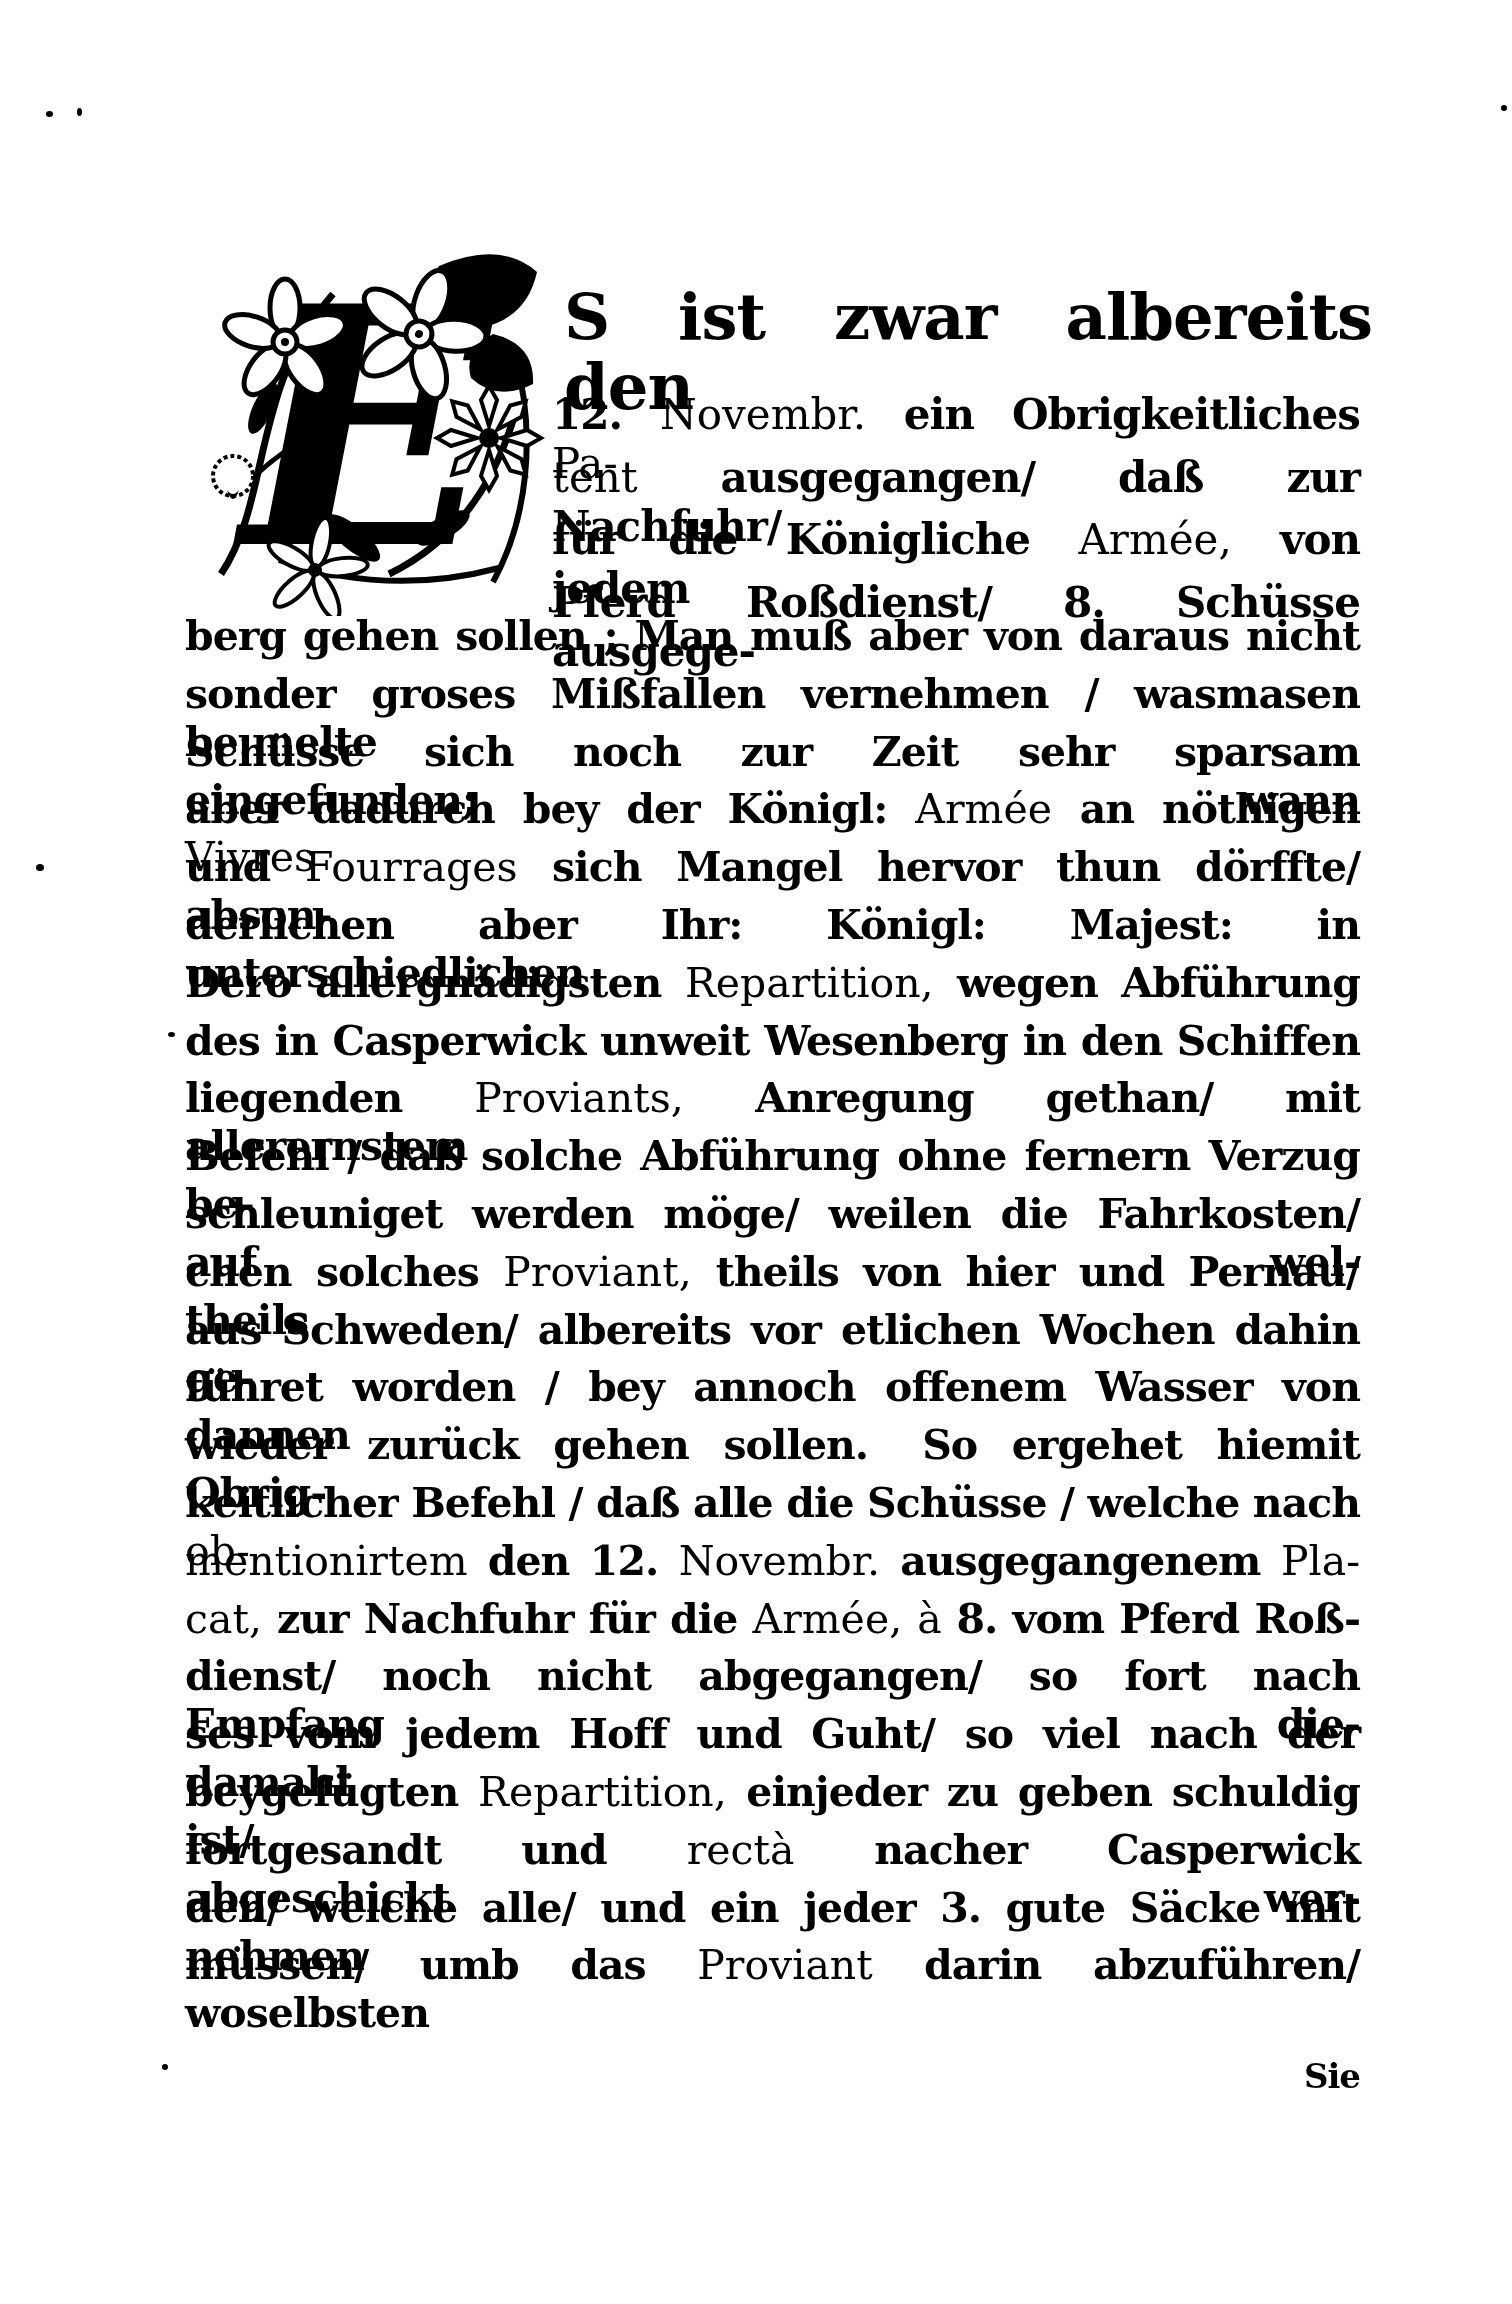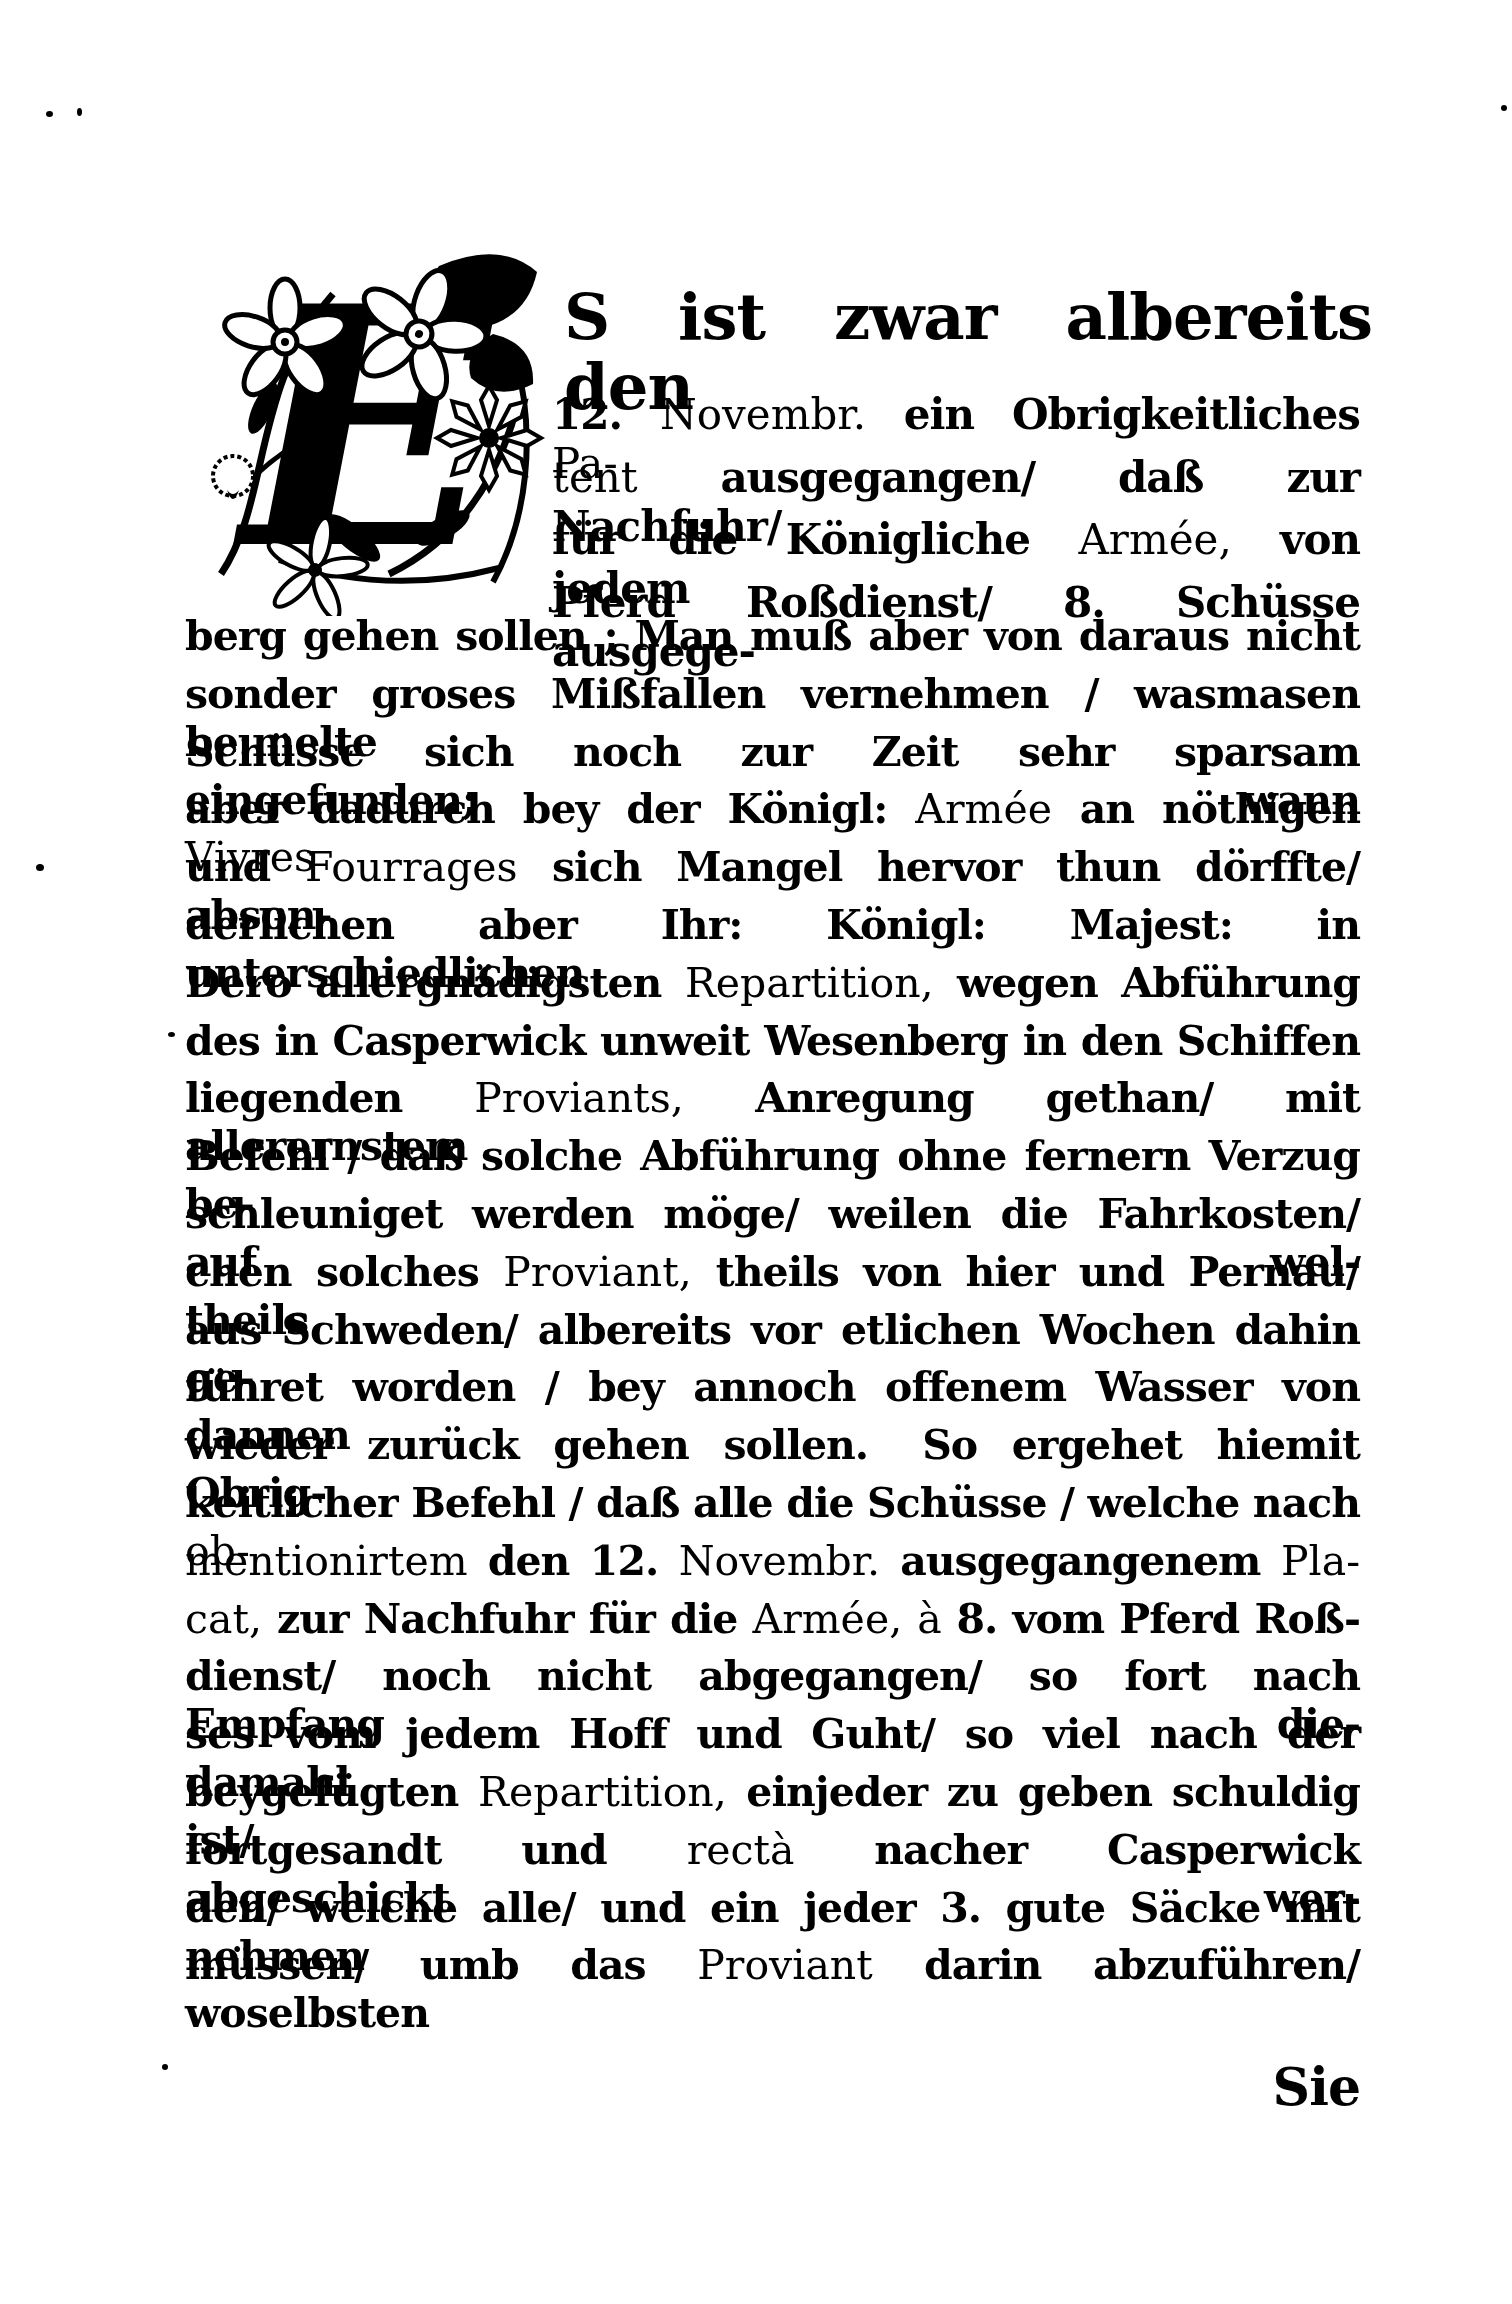--- a/index.html
+++ b/index.html
@@ -29,21 +29,21 @@
     font-size:42px;
   }
   #opening-lines .line{height:62.5px;}
   #body-lines{
     position:absolute;left:185px;top:612px;width:1175px;
     font-size:41px;
   }
   #body-lines .line{height:57.8px;}
   .catchword{
     position:absolute;left:1120px;top:2056px;width:240px;
-    text-align:right;font-size:52px;font-weight:700;letter-spacing:-1px;
+    text-align:right;font-size:34px;font-weight:700;letter-spacing:-1px;
   }
   .initial-woodcut{
     position:absolute;left:193px;top:238px;width:352px;height:378px;
   }
   .speck{position:absolute;background:var(--ink,#000);border-radius:50%;}
 </style>
 </head>
 <body>
 
 <div class="page">

